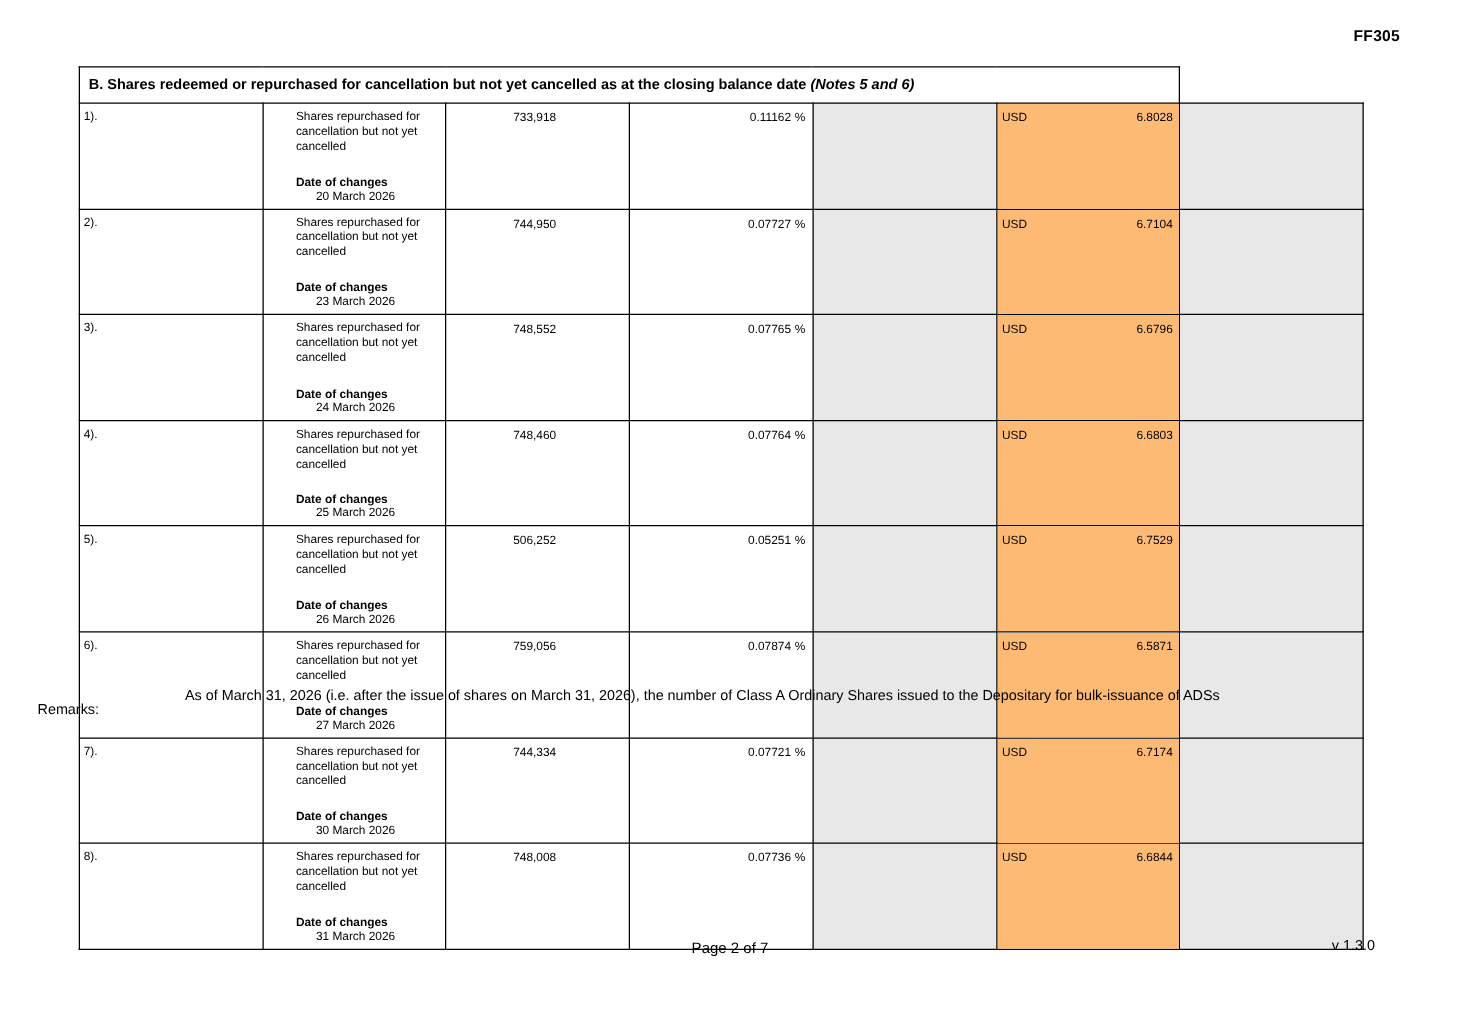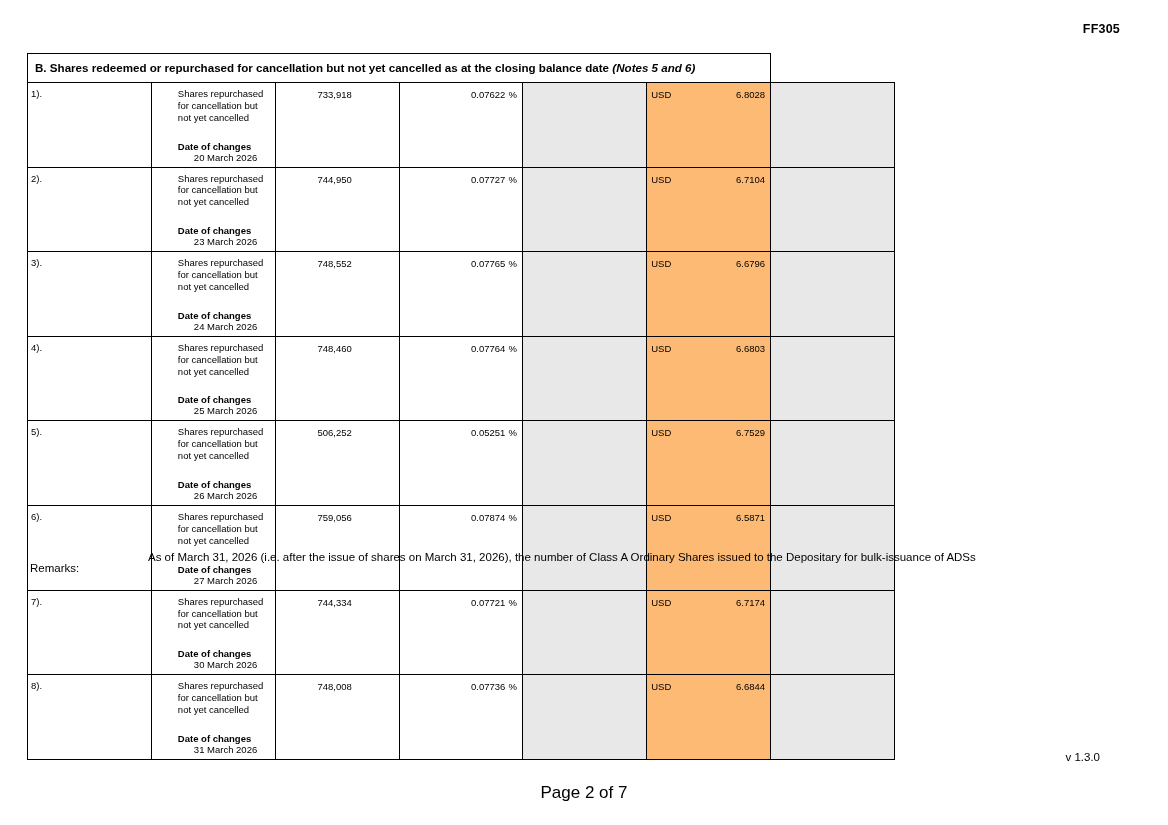--- a/index.html
+++ b/index.html
@@ -30,22 +30,23 @@
     letter-spacing: 0.2px;
   }
   .table-wrap {
     position: absolute;
     left: 27px;
     top: 53px;
     width: 1080px;
   }
   table.main {
     border-collapse: collapse;
-    width: 868px;
+    width: 1028px;
     table-layout: fixed;
+    margin-left: 36px;
   }
   table.main td {
     border: 1px solid #000000;
     vertical-align: top;
     padding: 0;
   }
   .section-head {
     font-size: 11.6px;
     font-weight: bold;
     padding: 7px 8px 7px 7px !important;
@@ -152,22 +153,21 @@
     height: 17px;
     overflow: hidden;
     white-space: nowrap;
   }
   .footer-center {
     position: absolute;
     left: 0;
     right: 0;
     top: 751px;
     text-align: center;
-    font-size: 17px;
-    margin-top: 32px;
+    font-size: 12px;
   }
   .footer-right {
     position: absolute;
     right: 68px;
     top: 751px;
     font-size: 11.5px;
     margin-left: 36px;
   }
 </style>
 </head>
@@ -190,21 +190,21 @@
       <tr class="data-row">
         <td class="c-idx">1).</td>
         <td class="c-desc">
           <div class="desc-line">Shares repurchased for cancellation but not yet cancelled</div>
           <div class="dates">
             <b>Date of changes</b>
             <span class="dval">20 March 2026</span>
           </div>
         </td>
         <td class="c-num">733,918</td>
-        <td class="c-pct"><span>0.07622</span><span class="pct-sym">%</span></td>
+        <td class="c-pct"><span>0.11162</span><span class="pct-sym">%</span></td>
         <td class="c-shade"></td>
         <td class="c-cur">
           <span class="cur-code">USD</span>
           <span class="cur-val">6.8028</span>
         </td>
         <td class="c-shade2"></td>
       </tr>
 
       <tr class="data-row">
         <td class="c-idx">2).</td>

